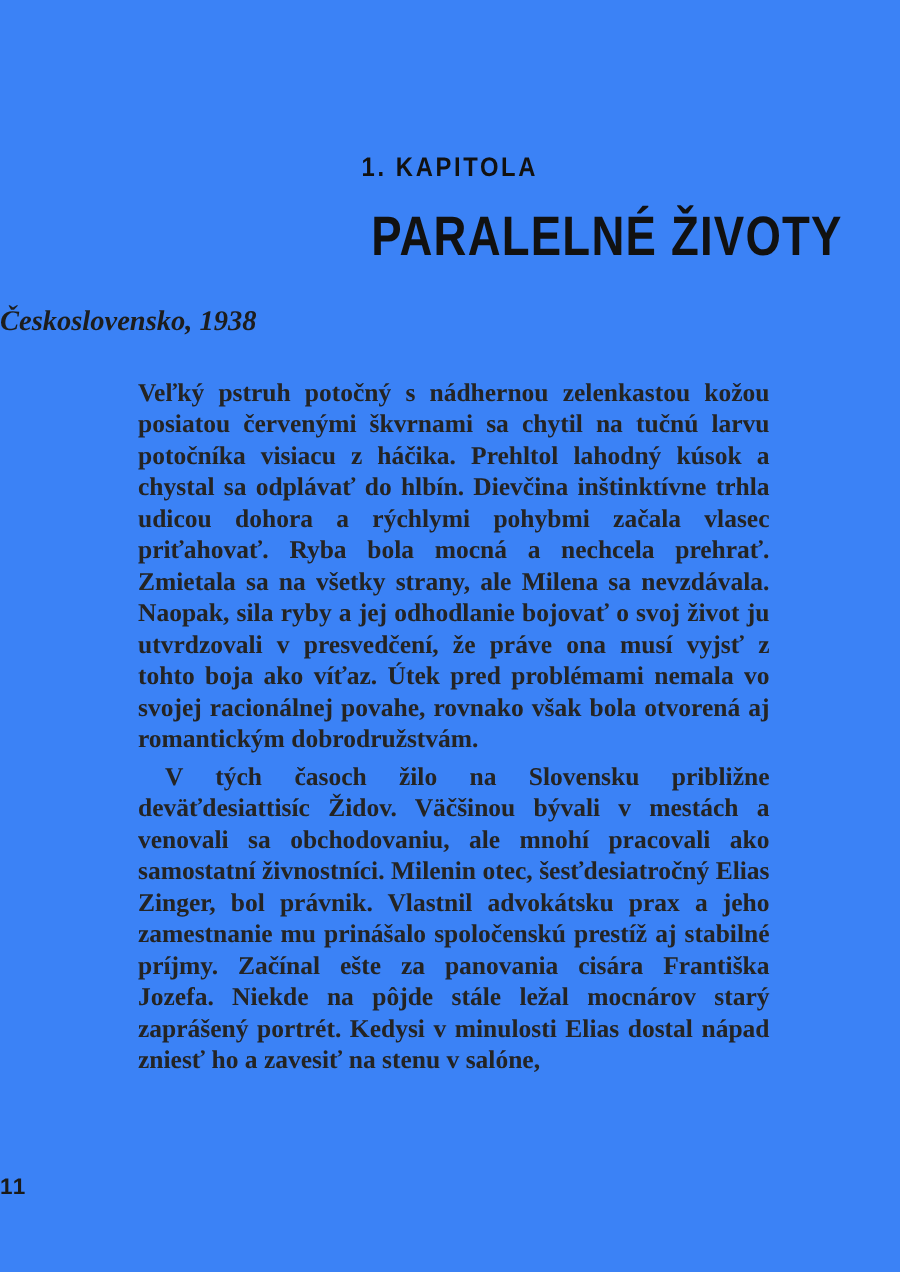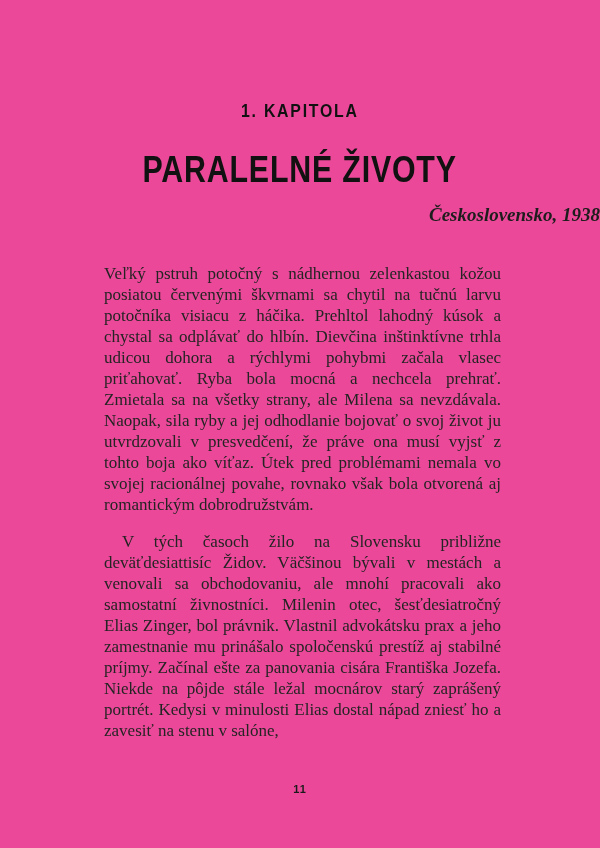--- a/index.html
+++ b/index.html
@@ -4,21 +4,21 @@
 <style>
   html, body {
     margin: 0;
     padding: 0;
     background: #ffffff;
   }
   .page {
     position: relative;
     width: 600px;
     height: 848px;
-    background: #ec4899;
+    background: #3b82f6;
     overflow: hidden;
     font-family: "Liberation Serif", serif;
     color: #222222;
   }
   .chapter-label {
     position: absolute;
     top: 101px;
     left: 0;
     right: 0;
     text-align: center;
@@ -32,73 +32,72 @@
     color: #111111;
     transform: scaleX(0.88);
     transform-origin: center;
     white-space: nowrap;
   }
   .chapter-title {
     position: absolute;
     top: 133px;
     left: 0;
     right: 0;
-    margin: 16px;
-    text-align: center;
+    margin: 4px;
+    text-align: right;
   }
   .chapter-title .condensed {
     display: inline-block;
     font-family: "Liberation Sans", sans-serif;
     font-weight: 800;
     font-size: 37px;
     letter-spacing: 1px;
     color: #111111;
     transform: scaleX(0.82);
     transform-origin: center;
     white-space: nowrap;
   }
   .subtitle {
     position: absolute;
     top: 204px;
     left: 0;
     right: 0;
-    text-align: right;
+    text-align: left;
     font-family: "Liberation Serif", serif;
     font-style: italic;
     font-weight: 600;
     font-size: 19px;
     color: #1d1d1d;
-    margin-left: 40px;
   }
   .body-text {
     position: absolute;
     top: 247px;
     left: 88px;
     width: 429px;
     font-size: 17px;
     line-height: 21px;
     text-align: justify;
     color: #242424;
   }
   .body-text p {
-    margin: 16px;
+    margin: 4px;
     text-indent: 18px;
+    font-weight: bold;
   }
   .body-text p.first {
     text-indent: 0;
   }
   .page-number {
     position: absolute;
     top: 783px;
     left: 0;
     right: 0;
-    text-align: center;
     font-family: "Liberation Sans", sans-serif;
     font-weight: 700;
-    font-size: 11px;
+    font-size: 15px;
     letter-spacing: 1px;
     color: #1a1a1a;
   }
 </style>
 </head>
 <body>
 
 <div class="page">
 
   <div class="chapter-label">

